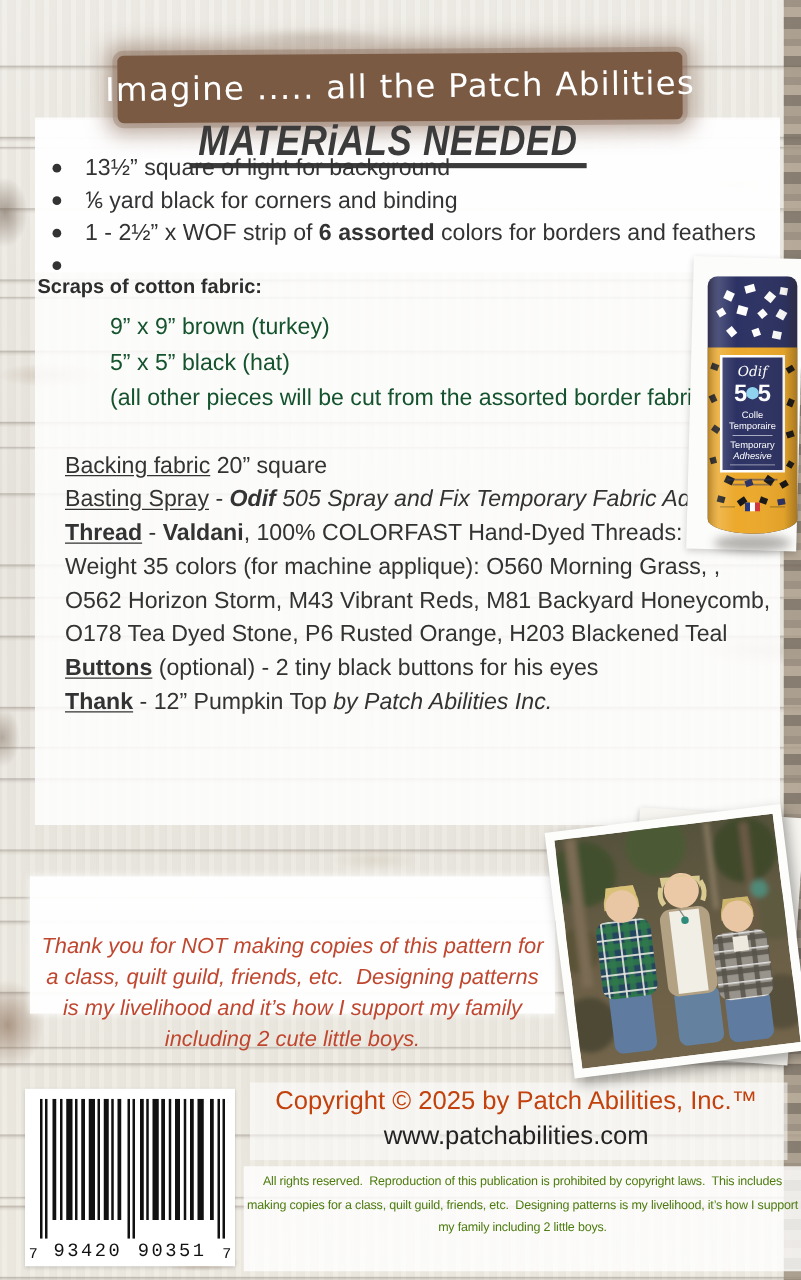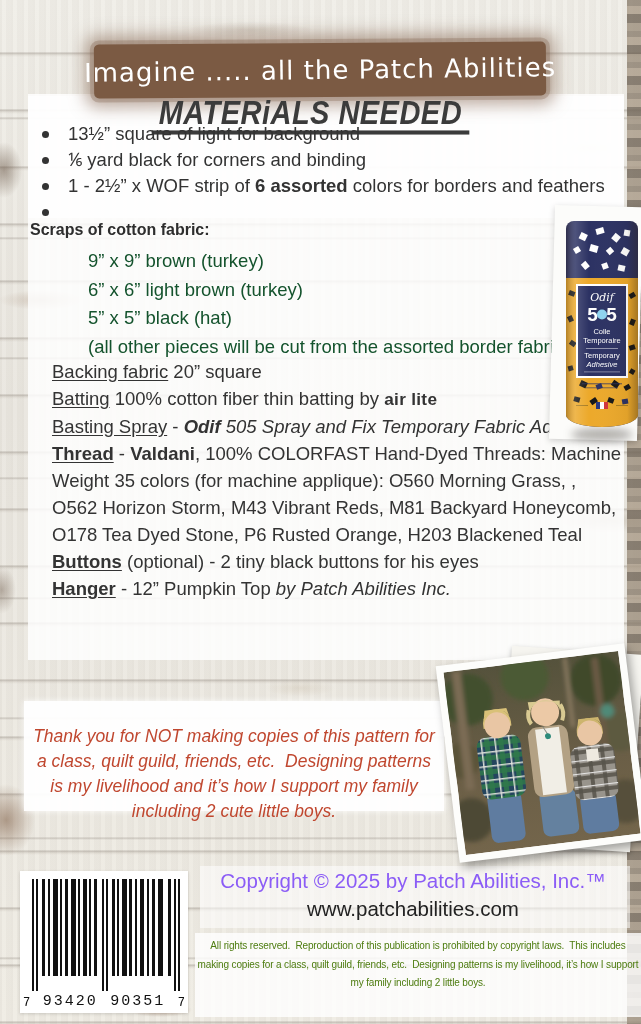--- a/index.html
+++ b/index.html
@@ -91,21 +91,21 @@
     position:absolute;left:552px;top:206px;width:88px;height:234px;background:#fcfcfa;
     transform:rotate(1.5deg);box-shadow:0 2px 6px rgba(0,0,0,.18);
   }
   .can{position:absolute;left:566px;top:221px;width:72px;height:208px;}
   .can-shadow{
     position:absolute;left:571px;top:428px;width:62px;height:13px;border-radius:50%;
     background:rgba(40,35,30,.35);filter:blur(4px);
   }
   
   .note{
-    position:absolute;left:30px;top:724px;width:408px;text-align:center;
+    position:absolute;left:30px;top:744px;width:408px;text-align:center;
     color:#c0472f;font-style:italic;font-size:17.5px;line-height:25px;white-space:pre-wrap;
   }
   
   .photo-under{
     position:absolute;left:505px;top:650px;width:132px;height:198px;background:#f6f5f0;
     transform:rotate(4deg);box-shadow:0 2px 5px rgba(0,0,0,.25);
   }
   .polaroid{
     position:absolute;left:447px;top:654px;width:190px;height:198px;background:#fdfdfb;
     padding:0;transform:rotate(-7deg);box-shadow:3px 5px 10px rgba(0,0,0,.35);
@@ -117,21 +117,21 @@
     box-shadow:0 1px 3px rgba(0,0,0,.15);
   }
   .barcode svg{position:absolute;left:8px;top:8px;}
   .bc-digits{
     position:absolute;left:0;right:0;bottom:3px;display:flex;justify-content:space-between;
     padding:0 3px;font-family:"Liberation Mono",monospace;font-size:15px;color:#111;
   }
   .bc-digits .edge{font-size:12px;align-self:flex-end;}
   .bc-digits .grp{letter-spacing:2px;}
   
-  .copyright{position:absolute;left:185px;top:869px;width:456px;text-align:center;font-size:20.5px;color:#8b5cf6;}
+  .copyright{position:absolute;left:185px;top:869px;width:456px;text-align:center;font-size:20.5px;color:#c2410c;}
   .website{position:absolute;left:185px;top:897px;width:456px;text-align:center;font-size:20.5px;color:#222;}
   .fineprint{
     position:absolute;left:197px;top:937px;width:442px;text-align:center;
     font-size:10px;line-height:18.5px;letter-spacing:-.15px;color:#4d7c0f;white-space:pre-wrap;
   }
 </style>
 </head>
 <body>
 
 <div class="wood"></div>
@@ -153,32 +153,30 @@
 <ul class="bullets">
   <li><span>13½” square of light for background</span></li>
   <li><span>⅙ yard black for corners and binding</span></li>
   <li><span>1 - 2½” x WOF strip of </span><span class="b">6 assorted</span><span> colors for borders and feathers</span></li>
   <li></li>
 </ul>
 
 <div class="scraps-head">Scraps of cotton fabric:</div>
 <div class="scraps-items">
   <div>9” x 9” brown (turkey)</div>
-  <div>6” x 6” light brown (turkey)</div>
   <div>5” x 5” black (hat)</div>
   <div>(all other pieces will be cut from the assorted border fabrics)</div>
 </div>
 
 <div class="materials">
   <div class="mline"><span class="u">Backing fabric</span><span>  20” square</span></div>
-  <div class="mline"><span class="u">Batting</span><span>  100% cotton fiber thin batting by </span><span class="al">air lite</span></div>
   <div class="mline"><span class="u">Basting Spray</span><span> - </span><span class="b i">Odif</span><span class="i"> 505 Spray and Fix Temporary Fabric Adhesive</span></div>
   <div class="mline"><span class="b u">Thread</span><span> - </span><span class="b">Valdani</span><span>, 100% COLORFAST Hand-Dyed Threads: Machine Weight 35 colors (for machine applique): O560 Morning Grass, , O562 Horizon Storm, M43 Vibrant Reds, M81 Backyard Honeycomb, O178 Tea Dyed Stone, P6 Rusted Orange, H203 Blackened Teal</span></div>
   <div class="mline"><span class="b u">Buttons</span><span> (optional) - 2 tiny black buttons for his eyes</span></div>
-  <div class="mline"><span class="b u">Hanger</span><span> - 12” Pumpkin Top </span><span class="i">by Patch Abilities Inc.</span></div>
+  <div class="mline"><span class="b u">Thank</span><span> - 12” Pumpkin Top </span><span class="i">by Patch Abilities Inc.</span></div>
 </div>
 
 <div class="can-card"></div>
 <div class="can-shadow"></div>
 <svg class="can" width="72" height="208" viewBox="0 0 72 208">
   <defs>
     <linearGradient id="cyl" x1="0" y1="0" x2="1" y2="0">
       <stop offset="0" stop-color="rgba(50,35,20,.3)"></stop>
       <stop offset=".13" stop-color="rgba(255,255,255,.16)"></stop>
       <stop offset=".32" stop-color="rgba(255,255,255,0)"></stop>

